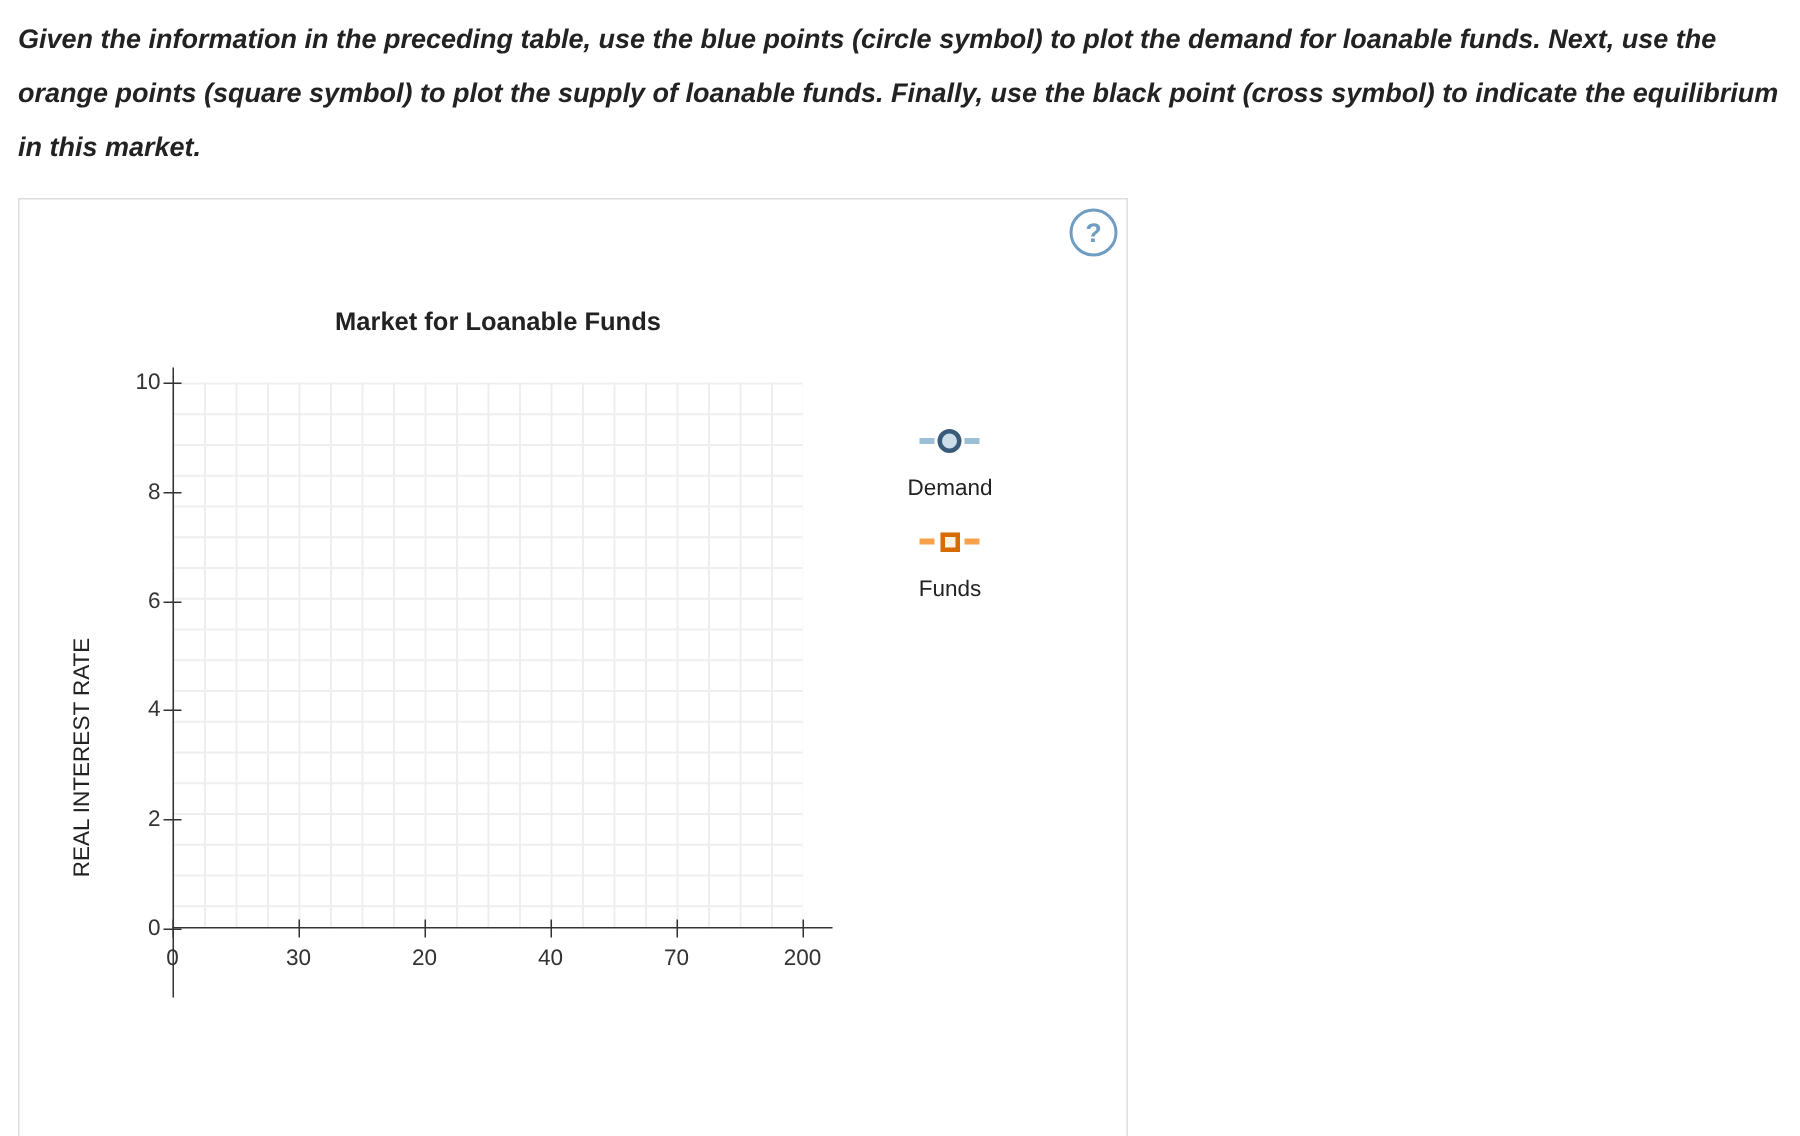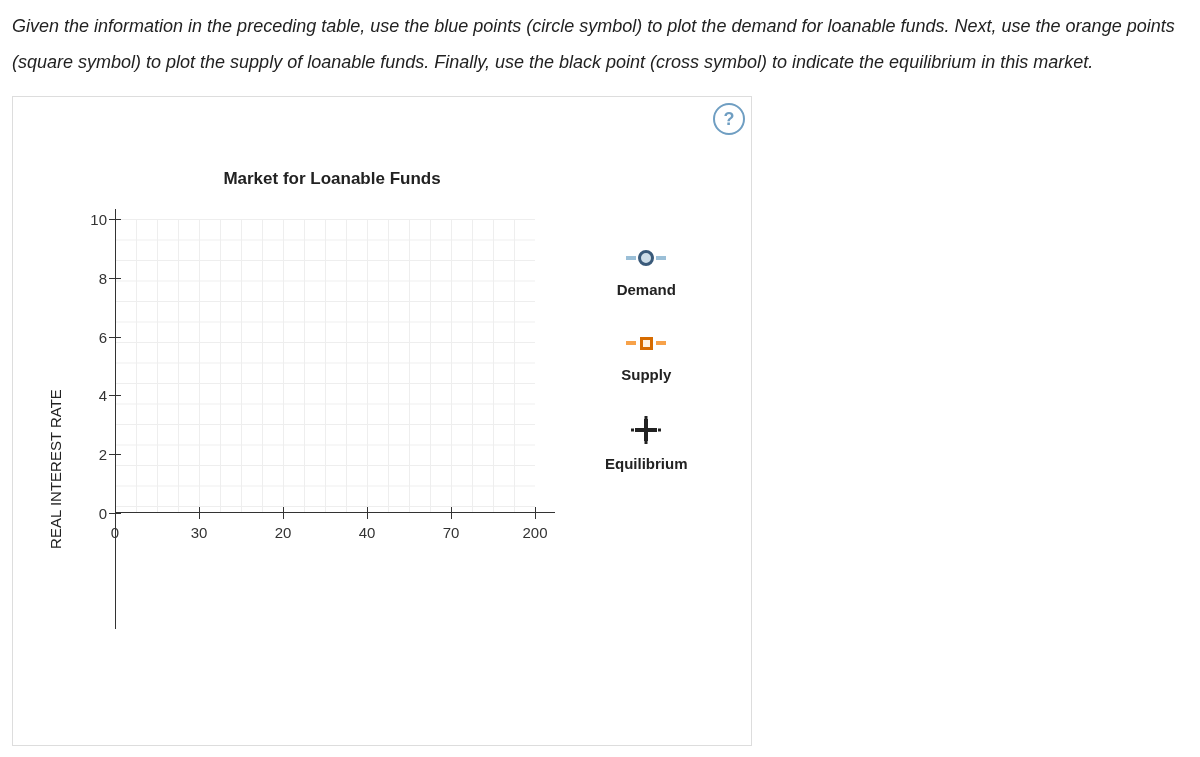--- a/index.html
+++ b/index.html
@@ -8,20 +8,21 @@
       background: #fff;
       padding: 8px 12px;
       width: 1200px;
     }
     .instructions {
       font-style: italic;
       font-size: 18px;
       line-height: 2.0;
       color: #222;
       margin-bottom: 16px;
+      font-weight: bold;
     }
     .chart-container {
       border: 1px solid #ddd;
       position: relative;
       width: 740px;
       height: 650px;
       padding: 12px;
     }
     .help-btn {
       position: absolute;
@@ -62,21 +63,21 @@
       transform: translate(-50%, -50%) rotate(-90deg);
       font-size: 15px;
       white-space: nowrap;
       color: #222;
     }
     .plot-area {
       position: absolute;
       left: 20px;
       top: 0;
       width: 420px;
-      height: 294px;
+      height: 364px;
     }
     .grid-area {
       position: absolute;
       left: 0;
       top: 0;
       width: 100%;
       height: 100%;
       background-image:
         linear-gradient(to right, #eee 1px, transparent 1px),
         linear-gradient(to bottom, #eee 1px, transparent 1px);
@@ -127,23 +128,22 @@
       transform: translateX(-50%);
       font-size: 15px;
       color: #333;
     }
     .legend {
       position: absolute;
       left: 510px;
       top: 30px;
       display: flex;
       flex-direction: column;
-      gap: 36px;
-      align-items: center;
-      font-weight: bold;
+      gap: 18px;
+      align-items: center;
     }
     .legend-item {
       display: flex;
       flex-direction: column;
       align-items: center;
       gap: 14px;
       cursor: grab;
     }
     .legend-label {
       font-size: 15px;
@@ -289,28 +289,17 @@
       <div class="legend-item">
         <div class="sym-demand">
             <div class="circle"></div>
           </div>
         <div class="legend-label">Demand</div>
       </div>
       <div class="legend-item">
         <div class="sym-supply">
             <div class="square"></div>
           </div>
-        <div class="legend-label">Supply</div>
-      </div>
-      <div class="legend-item">
-        <div class="sym-eq">
-          <div class="v"></div>
-            <div class="h"></div>
-          <div class="dot l"></div>
-            <div class="dot r"></div>
-            <div class="dot t"></div>
-            <div class="dot b"></div>
-        </div>
-        <div class="legend-label">Equilibrium</div>
+        <div class="legend-label">Funds</div>
       </div>
     </div>
   </div>
 </div>
 
 </body></html>

